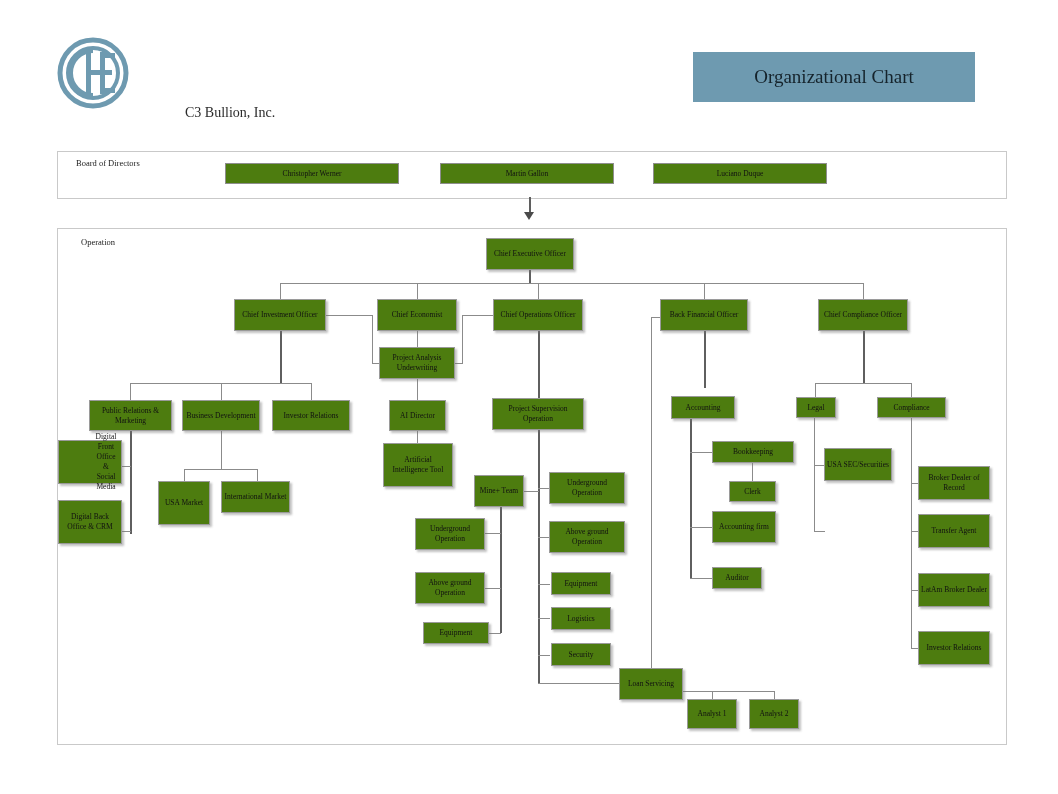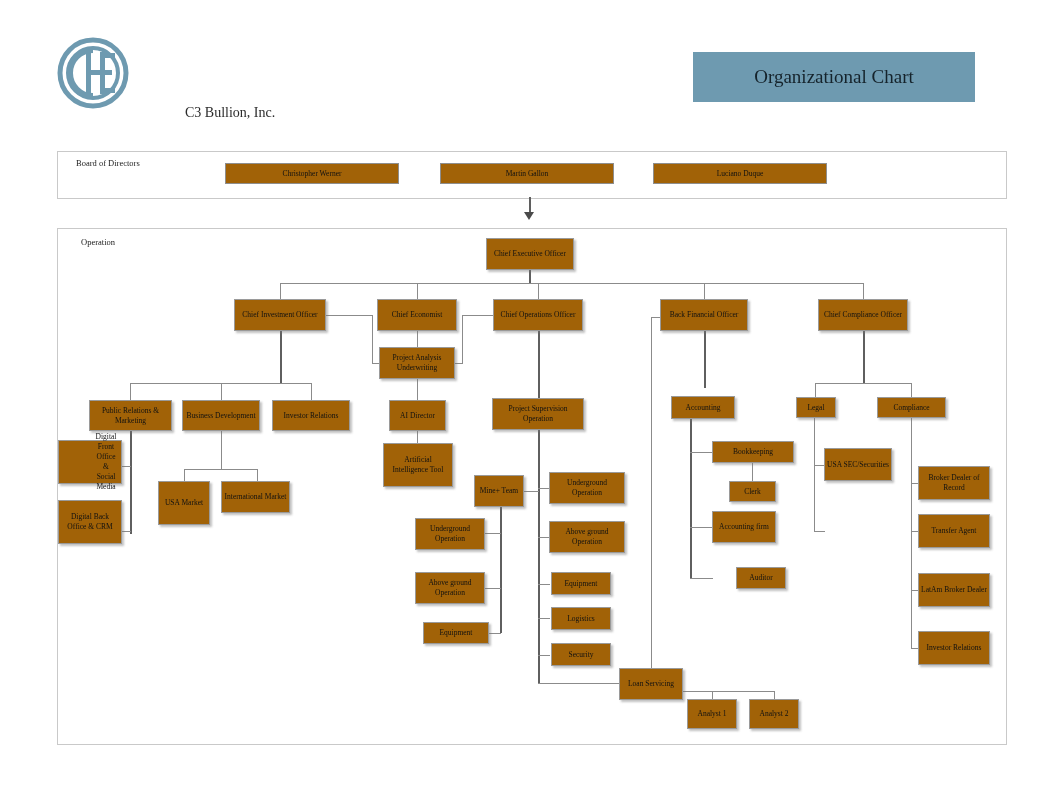--- a/index.html
+++ b/index.html
@@ -39,21 +39,21 @@
     position:absolute;border:1px solid #c9c9c9;background:#fff;
   }
   .panel-label{
     position:absolute;font-size:8.5px;color:#222;white-space:nowrap;
   }
 
   
   .node{
     position:absolute;
     border:1px solid #9a9a9a;
-    background:#a16207;
+    background:#4d7c0f;
     box-shadow:2px 2px 2px rgba(120,120,120,0.45);
     display:flex;align-items:center;justify-content:center;
     text-align:center;
     font-size:7.5px;
     line-height:10px;
     color:#111;
     padding:1px 2px;
     box-sizing:border-box;
     z-index:3;
   }
@@ -202,21 +202,21 @@
   <div class="ln h" style="left:651px;top:317px;width:11px;"></div>
   <div class="ln v" style="left:651px;top:317px;height:353px;"></div>
 
   <div class="ln v thick" style="left:690px;top:419px;height:159px;"></div>
   <div class="ln h" style="left:690px;top:452px;width:23px;"></div>
   <div class="ln h" style="left:690px;top:527px;width:23px;"></div>
   <div class="ln h" style="left:690px;top:578px;width:23px;"></div>
 
   <div class="node" style="left:712px;top:441px;width:82px;height:22px;">Bookkeeping</div>
   <div class="node" style="left:712px;top:511px;width:64px;height:32px;">Accounting firm</div>
-  <div class="node" style="left:712px;top:567px;width:50px;height:22px;margin-left:24px;">Auditor</div>
+  <div class="node" style="left:712px;top:567px;width:50px;height:22px;">Auditor</div>
 
   <div class="ln v" style="left:752px;top:463px;height:18px;"></div>
   <div class="node" style="left:729px;top:481px;width:47px;height:21px;">Clerk</div>
 
   <div class="node" style="left:619px;top:668px;width:64px;height:32px;">Loan Servicing</div>
   <div class="ln h" style="left:683px;top:691px;width:91px;"></div>
   <div class="ln v" style="left:712px;top:691px;height:9px;"></div>
   <div class="ln v" style="left:774px;top:691px;height:9px;"></div>
   <div class="node" style="left:687px;top:699px;width:50px;height:30px;">Analyst 1</div>
   <div class="node" style="left:749px;top:699px;width:50px;height:30px;">Analyst 2</div>

